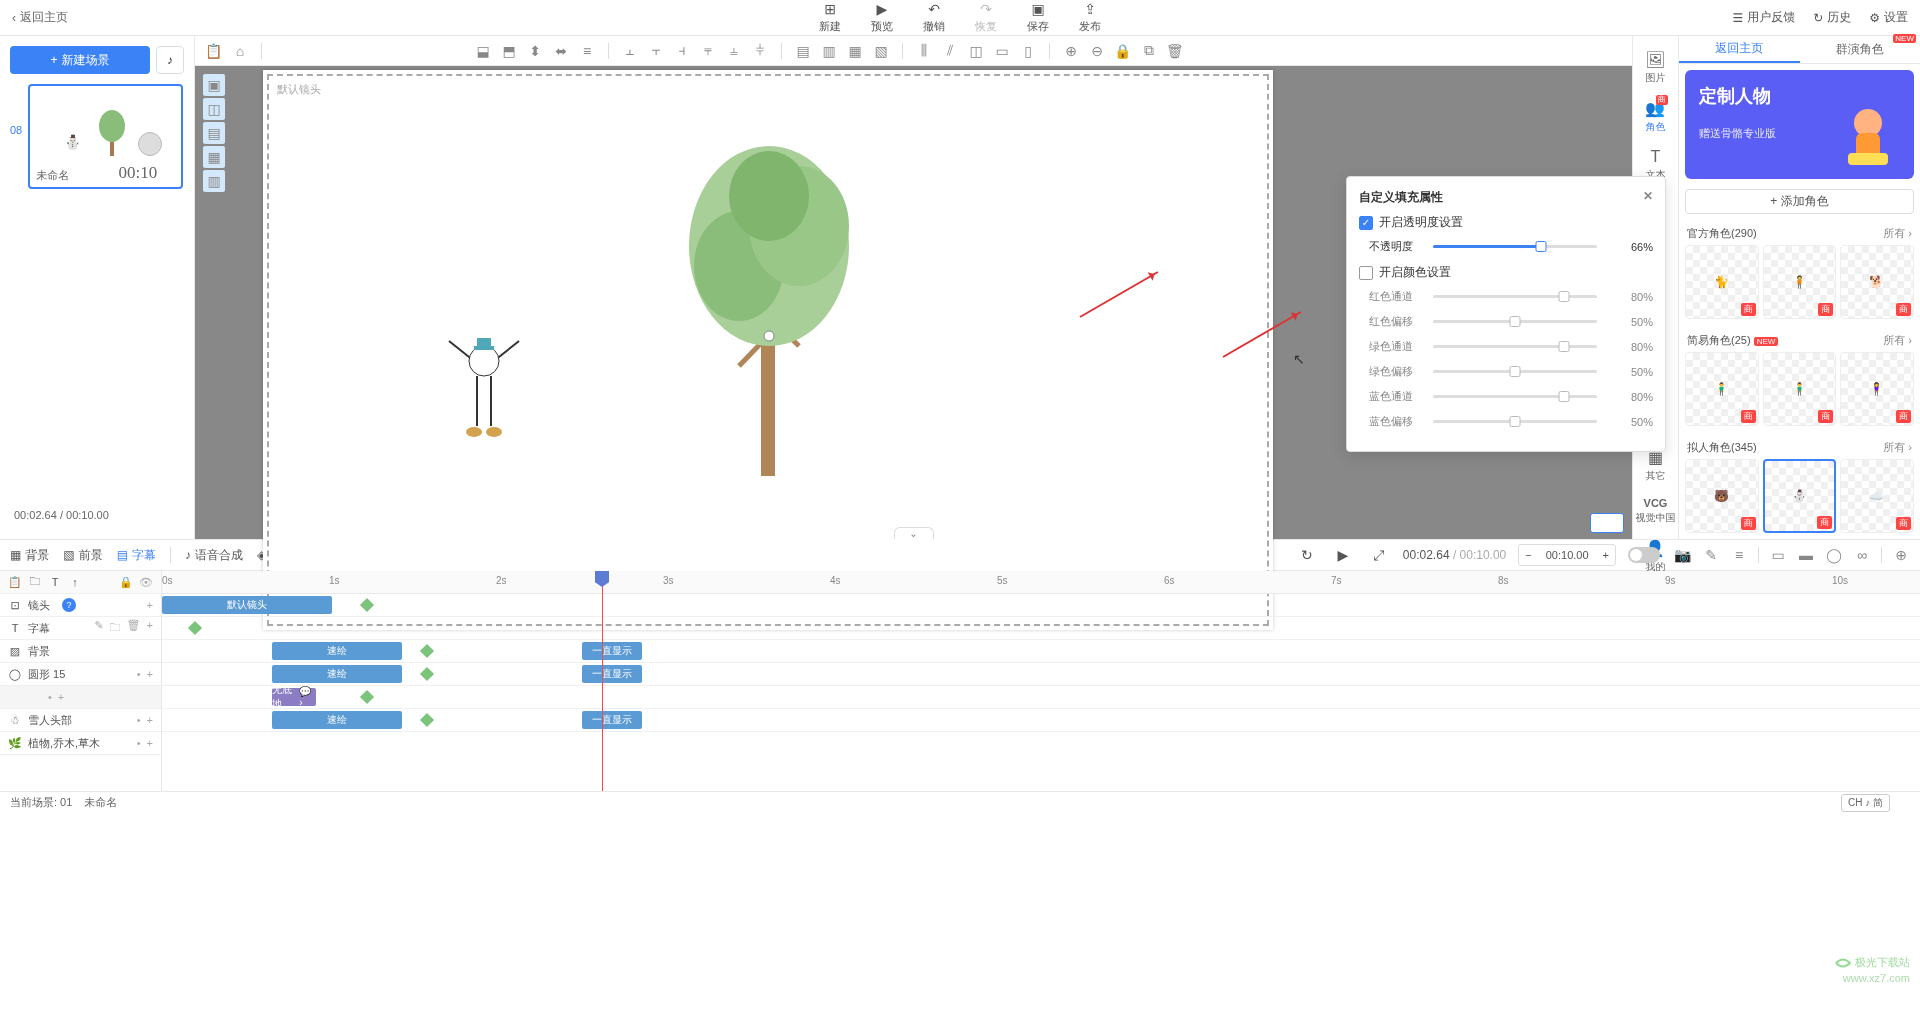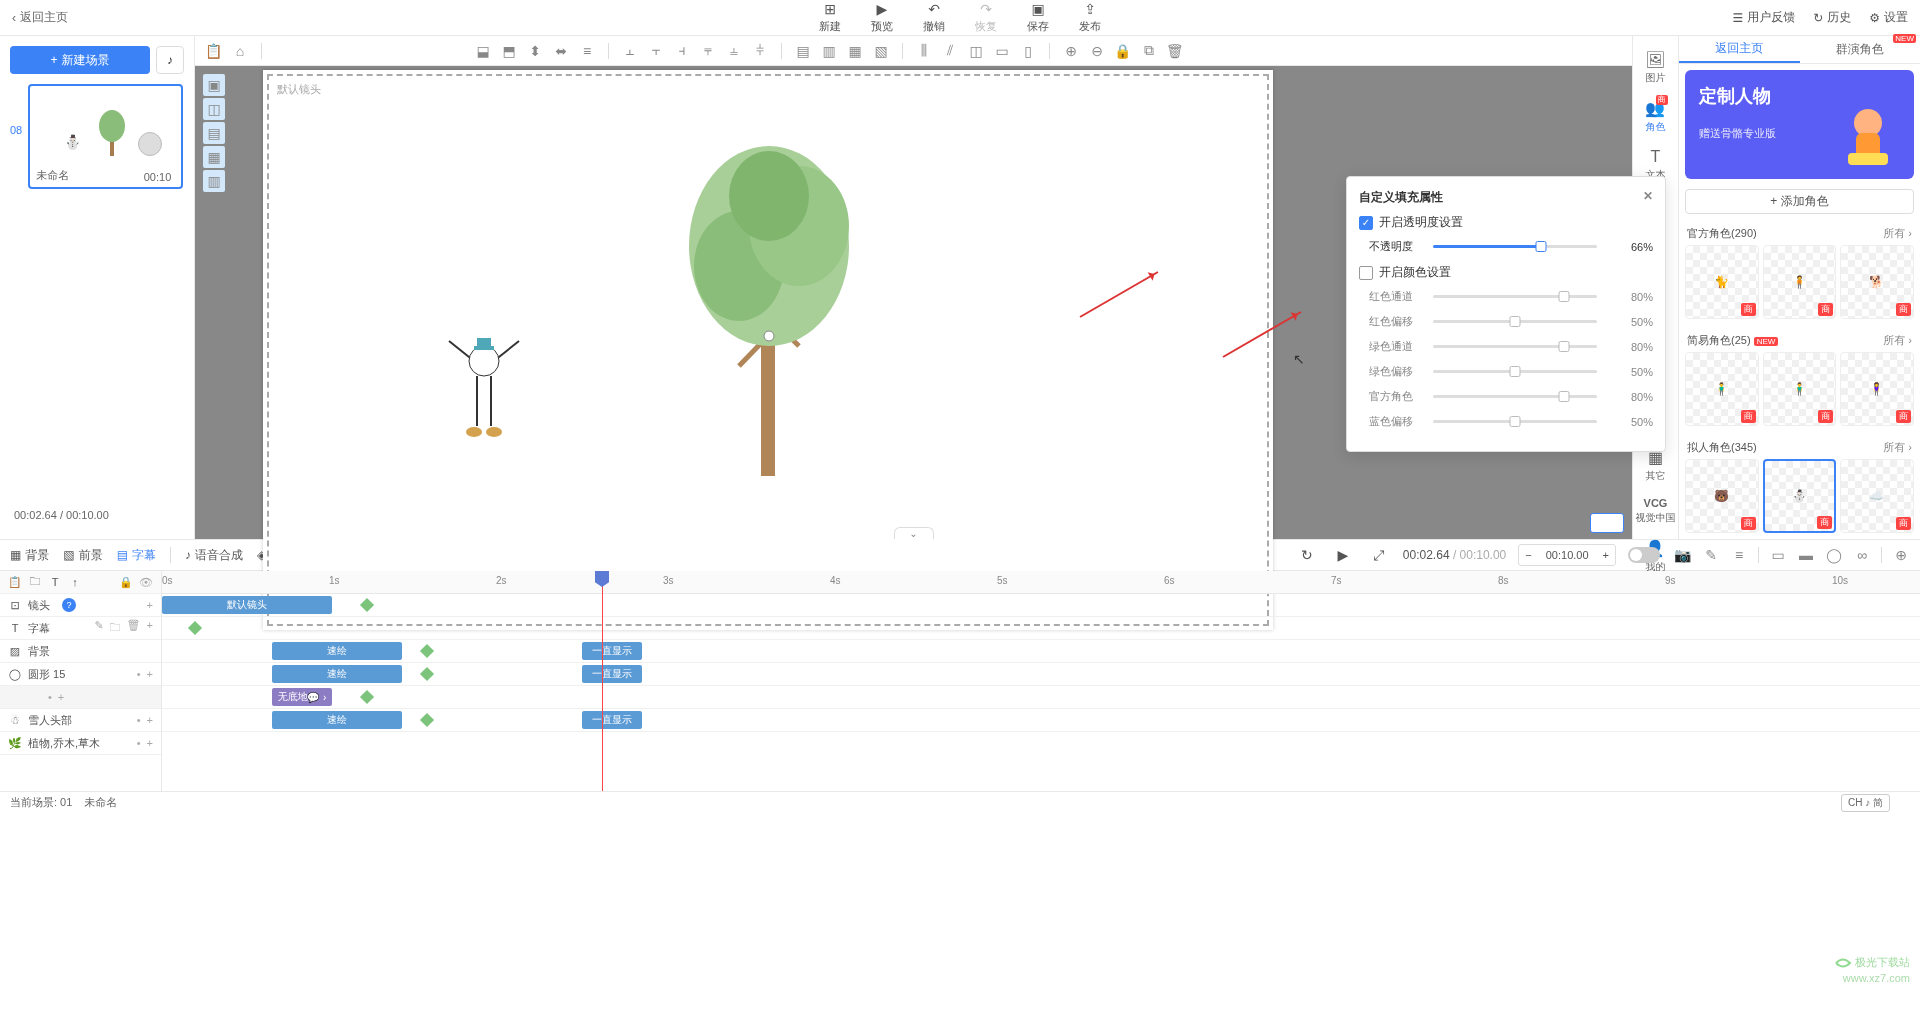--- a/index.html
+++ b/index.html
@@ -21,21 +21,21 @@
 
 .scenes-panel { width: 195px; border-right: 1px solid #e8e8e8; padding: 10px; display: flex; flex-direction: column; }
 .new-scene-row { display: flex; gap: 6px; margin-bottom: 10px; }
 .new-scene-btn { flex: 1; height: 28px; background: #3b82f6; color: #fff; border: none; border-radius: 4px; font-size: 12px; cursor: pointer; display: flex; align-items: center; justify-content: center; gap: 4px; }
 .sound-btn { width: 28px; height: 28px; border: 1px solid #ddd; border-radius: 4px; display: flex; align-items: center; justify-content: center; cursor: pointer; }
 .scene-item { display: flex; gap: 6px; align-items: flex-start; }
 .scene-num { color: #3b82f6; font-size: 11px; margin-top: 40px; }
 .scene-thumb { border: 2px solid #3b82f6; border-radius: 4px; width: 155px; height: 105px; background: #fff; position: relative; display: flex; align-items: center; justify-content: center; }
 .scene-thumb-content { position: absolute; inset: 12px; }
 .scene-label { position: absolute; bottom: 4px; left: 6px; font-size: 11px; color: #666; }
-.scene-time { position: absolute; bottom: 4px; right: 10px; font-size: 11px; color: #666; }
+.scene-time { position: absolute; bottom: 4px; right: 24px; font-size: 17px; color: #666; font-family: Liberation Serif, serif; }
 .scenes-footer { margin-top: auto; padding: 8px 4px; font-size: 11px; color: #666; }
 
 
 .canvas-area { flex: 1; background: #888; position: relative; display: flex; }
 .canvas-toolbar { height: 30px; background: #fff; border-bottom: 1px solid #e8e8e8; position: absolute; top: 0; left: 0; right: 0; display: flex; align-items: center; padding: 0 10px; gap: 12px; z-index: 5; }
 .ct-group { display: flex; gap: 8px; align-items: center; }
 .ct-sep { width: 1px; height: 16px; background: #ddd; }
 .ct-icon { width: 18px; height: 18px; display: flex; align-items: center; justify-content: center; color: #888; cursor: pointer; font-size: 14px; }
 .canvas-left-tools { position: absolute; left: 8px; top: 38px; display: flex; flex-direction: column; gap: 2px; z-index: 3; }
 .canvas-left-tools .ct-icon { background: #d4e8fb; width: 22px; height: 22px; border-radius: 2px; }
@@ -497,21 +497,21 @@
         <div class="slider-val">80%</div>
       </div>
       <div class="slider-row" style="--p: 50%;">
         <div class="slider-label">绿色偏移</div>
         <div class="slider-track">
           <div class="slider-handle" style="left:50%"></div>
         </div>
         <div class="slider-val">50%</div>
       </div>
       <div class="slider-row" style="--p: 80%;">
-        <div class="slider-label">官方角色</div>
+        <div class="slider-label">蓝色通道</div>
         <div class="slider-track">
           <div class="slider-handle" style="left:80%"></div>
         </div>
         <div class="slider-val">80%</div>
       </div>
       <div class="slider-row" style="--p: 50%;">
         <div class="slider-label">蓝色偏移</div>
         <div class="slider-track">
           <div class="slider-handle" style="left:50%"></div>
         </div>
@@ -691,21 +691,21 @@
     <div class="track-row">
         <div class="clip blue" style="left:110px;width:130px">
           <span>速绘</span>
         </div>
         <div class="keyframe" style="left:260px"></div>
         <div class="clip blue" style="left:420px;width:60px">
           <span>一直显示</span>
         </div>
       </div>
     <div class="track-row">
-        <div class="clip purple" style="left:110px;width:60px"><span>无底地</span> 💬 ›</div>
+        <div class="clip purple" style="left:110px;width:44px"><span>无底地</span> 💬 ›</div>
         <div class="keyframe" style="left:200px"></div>
       </div>
     <div class="track-row">
         <div class="clip blue" style="left:110px;width:130px">
           <span>速绘</span>
         </div>
         <div class="keyframe" style="left:260px"></div>
         <div class="clip blue" style="left:420px;width:60px">
           <span>一直显示</span>
         </div>

